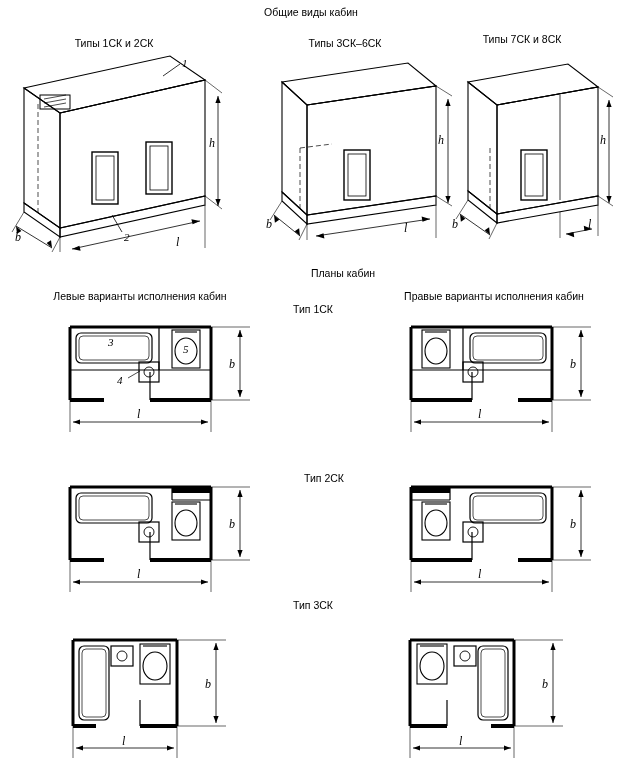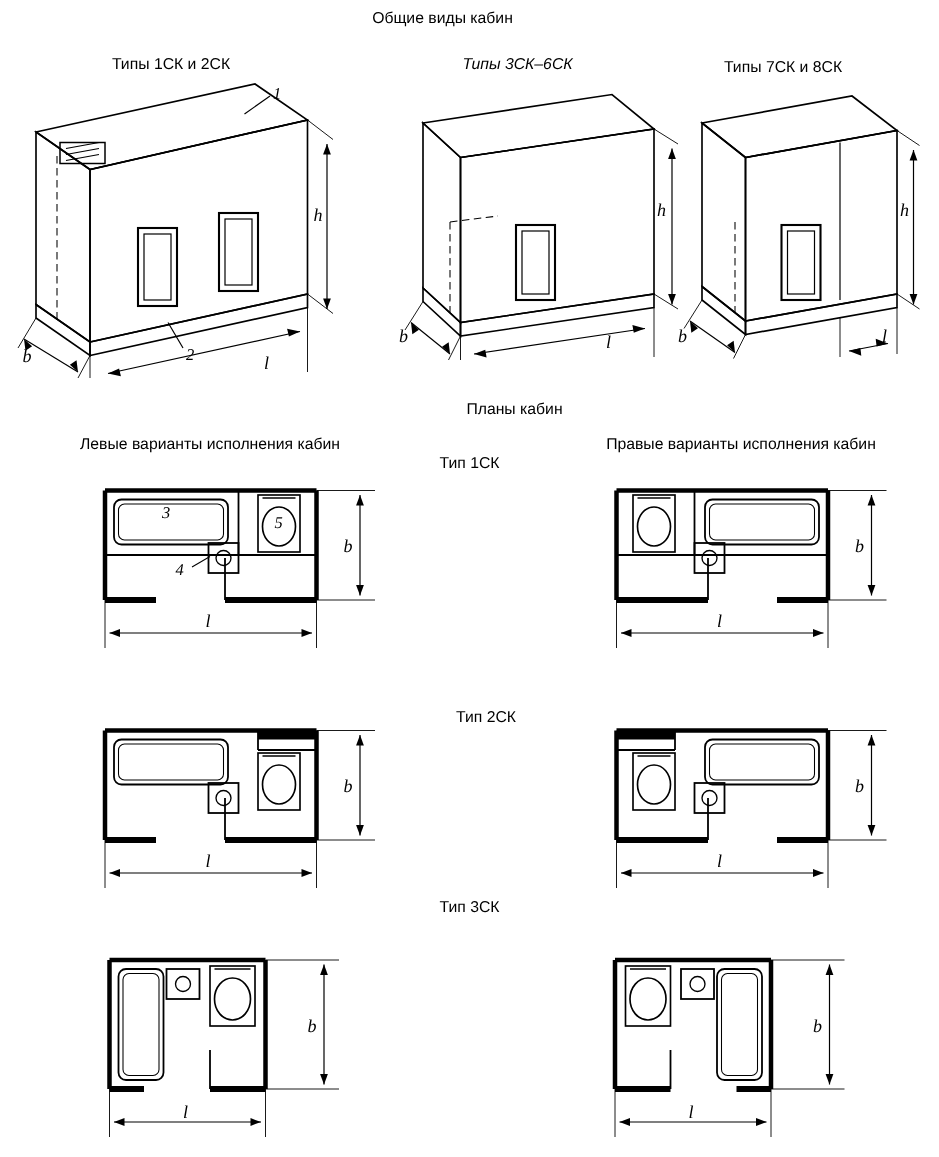--- a/index.html
+++ b/index.html
@@ -24,26 +24,26 @@
   .ctr { transform: translateX(-50%); }
   .num { font-size: 11px; font-family: "Liberation Serif", serif; font-style: italic; }
   svg { position: absolute; left: 0; top: 0; overflow: visible; }
   .diagram-root { position: absolute; left:0; top:0; width:626px; height:771px; }
 </style>
 </head>
 <body>
 
 <div class="diagram-root">
 
-  <div class="lbl ctr" style="left:295px; top:7px;">Общие виды кабин</div>
+  <div class="lbl ctr" style="left:311px; top:7px;">Общие виды кабин</div>
   <div class="lbl ctr" style="left:299px; top:268px;margin-left:44px;">Планы кабин</div>
 
   <div class="lbl ctr" style="left:114px; top:38px;">Типы 1СК и 2СК</div>
-  <div class="lbl ctr" style="left:345px; top:38px;font-style:italic;">Типы 3СК–6СК</div>
-  <div class="lbl ctr" style="left:522px; top:40px;text-align:center;">Типы 7СК и 8СК</div>
+  <div class="lbl ctr" style="left:345px; top:38px;">Типы 3СК–6СК</div>
+  <div class="lbl ctr" style="left:522px; top:34px;text-align:center;">Типы 7СК и 8СК</div>
 
   <div class="lbl ctr" style="left:140px; top:291px;">Левые варианты исполнения кабин</div>
   <div class="lbl ctr" style="left:487px; top:291px;padding-left:14px;">Правые варианты исполнения кабин</div>
 
   <div class="lbl ctr" style="left:313px; top:304px;">Тип 1СК</div>
   <div class="lbl ctr" style="left:313px; top:473px;margin-left:11px;">Тип 2СК</div>
   <div class="lbl ctr" style="left:313px; top:600px;">Тип 3СК</div>
 
   <svg width="626" height="771">
     <g stroke="#000" fill="none" stroke-width="1.1">

